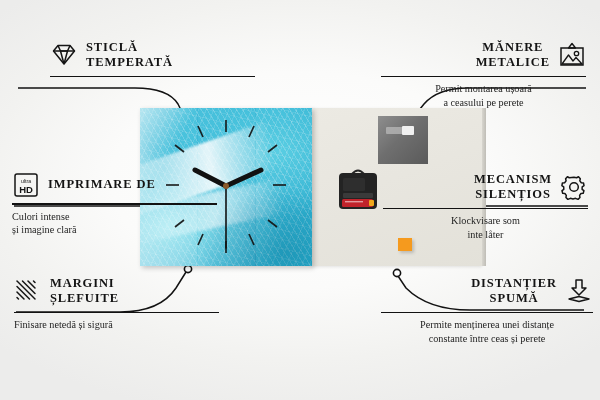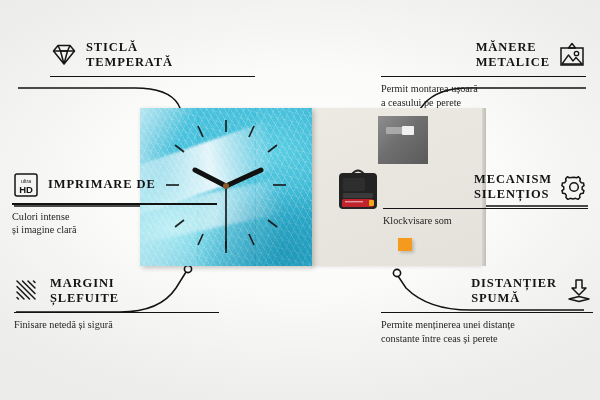--- a/index.html
+++ b/index.html
@@ -72,22 +72,22 @@
     font-weight:700; font-size:12.5px; letter-spacing:.9px;
     color:#141414; line-height:1.22; text-transform:uppercase;
   }
   .callout .rule { height:1.6px; background:#121212; margin:5px 0 5px; }
   .callout .sub { font-size:10.2px; color:#1e1e1e; line-height:1.35; }
 
   .callout.left .head { justify-content:flex-start; }
   .callout.left .title { text-align:left; }
   .callout.left .sub { text-align:left; }
   .callout.right .head { justify-content:flex-end; }
-  .callout.right .title { text-align:left; }
-  .callout.right .sub { text-align:left; }
+  .callout.right .title { text-align:center; }
+  .callout.right .sub { text-align:center; }
 
   .ico { width:28px; height:26px; flex:0 0 auto; display:block; }
 
   
   #wires { position:absolute; inset:0; pointer-events:none; }
 </style>
 </head>
 <body>
 
 <div id="stage">
@@ -261,20 +261,21 @@
         <div>SILENȚIOS</div>
       </div>
       <svg class="ico" viewBox="0 0 28 26">
         <path d="M14,3.2 l2.6,.55 1.9,-1.0 1.8,2.0 -.5,2.1 1.5,1.9 2.2,.25 .5,2.6 -1.8,1.3 -.1,2.4 1.8,1.4 -.7,2.6 -2.2,.15 -1.4,1.9 .35,2.15 -1.9,1.85 -2.5,-1.0 -2.6,.6 -2.6,-.6 -2.5,1.0 -1.9,-1.85 .35,-2.15 -1.4,-1.9 -2.2,-.15 -.7,-2.6 1.8,-1.4 -.1,-2.4 -1.8,-1.3 .5,-2.6 2.2,-.25 1.5,-1.9 -.5,-2.1 1.8,-2.0 1.9,1.0 z" fill="none" stroke="#151515" stroke-width="1.5" stroke-linejoin="round"></path>
         <circle cx="14" cy="13" r="4.3" fill="none" stroke="#151515" stroke-width="1.5"></circle>
       </svg>
     </div>
     <div class="rule"></div>
     <div class="sub">
       <div>Klockvisare som</div>
+      <div>inte låter</div>
     </div>
   </div>
 
   <div class="callout right" style="left:381px; top:276px; width:212px;">
     <div class="head">
       <div class="title">
         <div>DISTANȚIER</div>
         <div>SPUMĂ</div>
       </div>
       <svg class="ico" viewBox="0 0 28 26">

